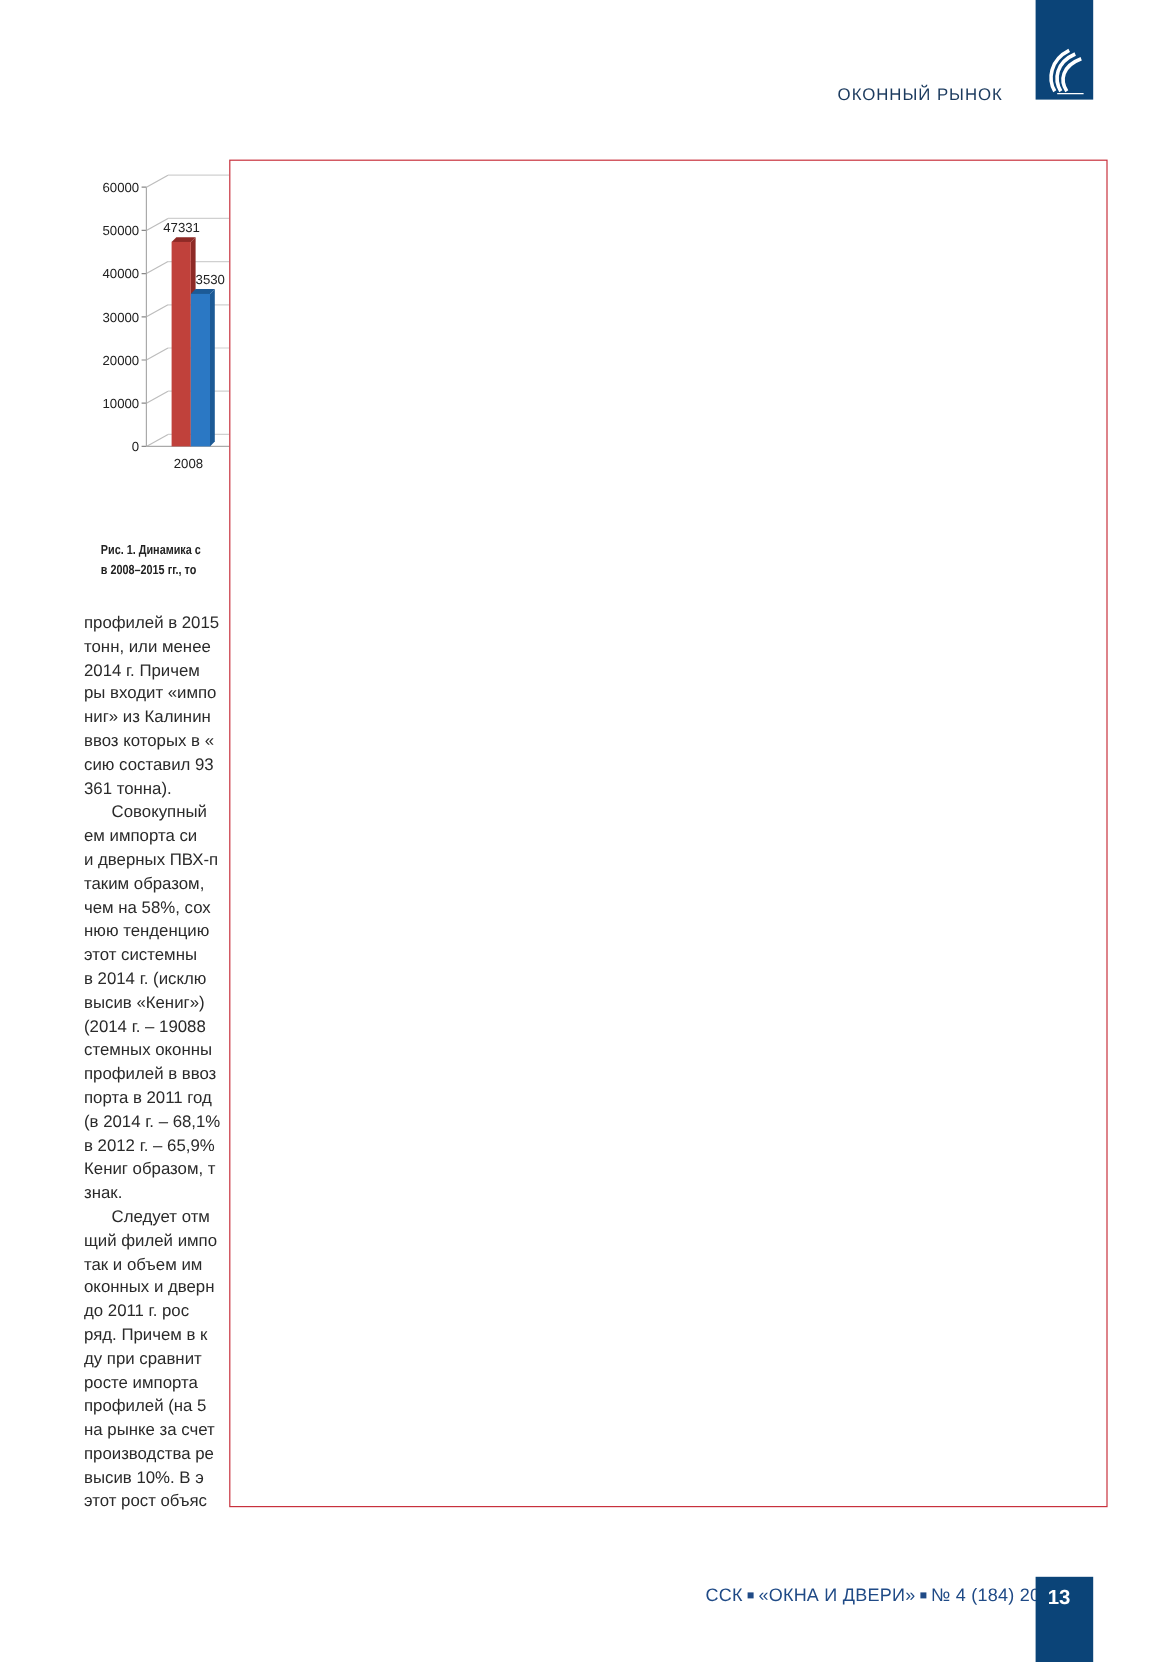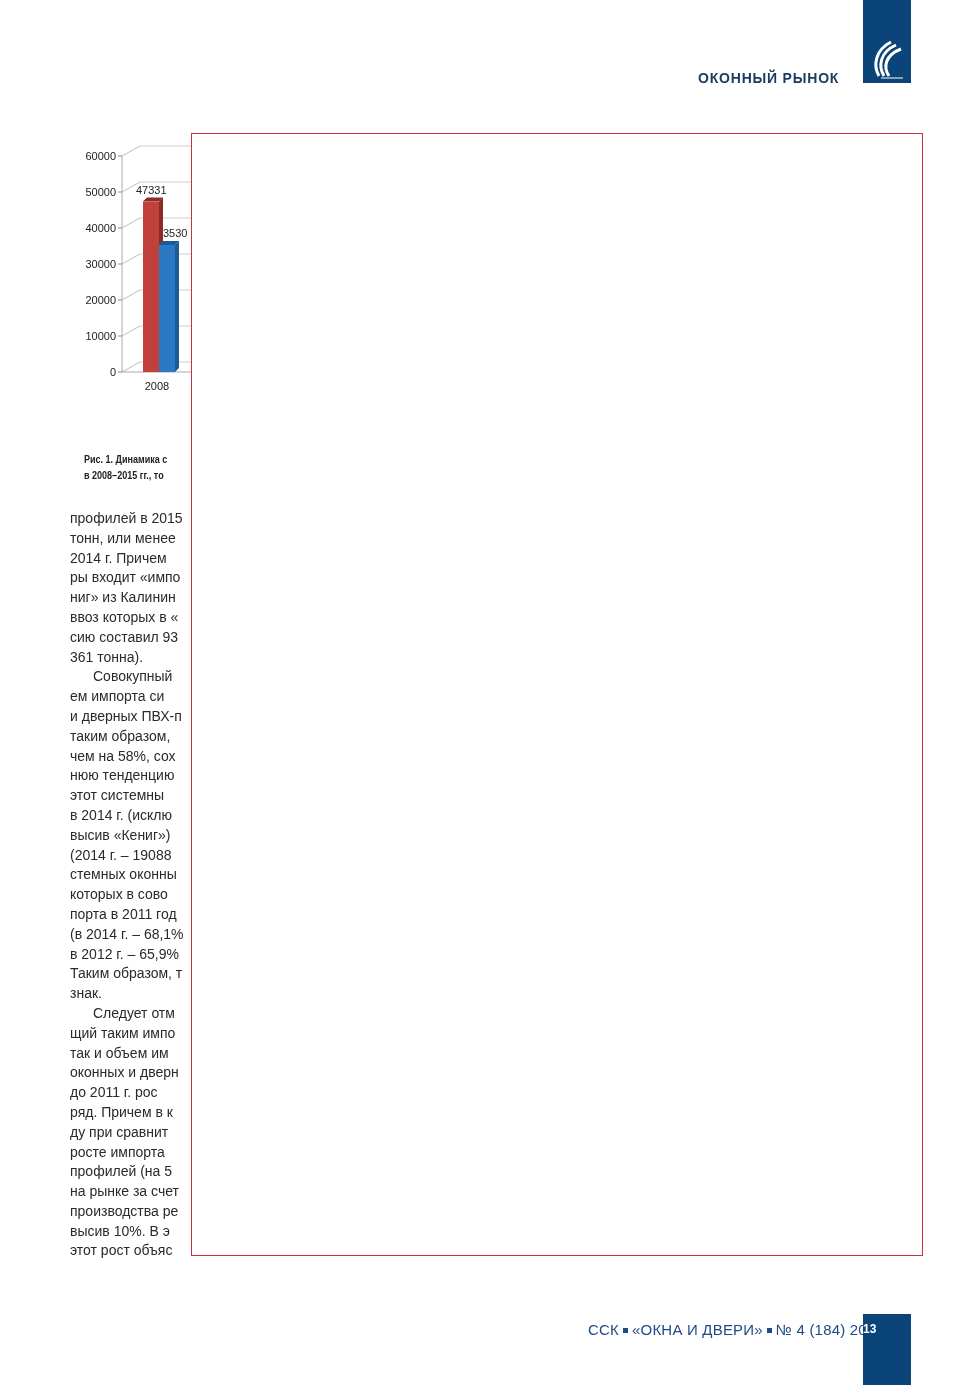--- a/index.html
+++ b/index.html
@@ -7,21 +7,21 @@
       width: 980px; height: 1385px; position: relative; overflow: hidden;
       background: #ffffff;
       font-family: "Liberation Sans", sans-serif;
     }
     .abs { position: absolute; }
     .logo-block {
       left: 863px; top: 0; width: 48px; height: 83px; background: #0b4478;
     }
     .logo-block svg { position: absolute; left: 6px; top: 36px; }
     .section-title {
-      left: 698px; top: 70px; font-size: 14px; font-weight: bold;
+      left: 698px; top: 70px; font-size: 14px; font-weight: normal;
       color: #1b3a5e; letter-spacing: 0.8px; white-space: nowrap;
     }
     .chart-wrap { left: 70px; top: 138px; width: 130px; height: 260px; }
     .caption {
       left: 84px; top: 451px; width: 110px; font-size: 11px; font-weight: bold;
       color: #222; line-height: 16px; white-space: nowrap; overflow: hidden;
       font-family: "Liberation Sans", sans-serif; transform: scaleX(0.82); transform-origin: left top;
     }
     .caption div { width: 140px; overflow: hidden; }
     .body-text {
@@ -39,22 +39,22 @@
       letter-spacing: 0.2px;
     }
     .footer-text .sq {
       display: inline-block; width: 5px; height: 5px; background: #1f4a86;
       vertical-align: middle; margin: 0 4px 2px 4px;
     }
     .page-block {
       left: 863px; top: 1314px; width: 48px; height: 71px; background: #0b4478;
     }
     .page-num {
-      position: absolute; left: 0; top: 8px; width: 39px; 
-      color: #ffffff; font-size: 12px; font-weight: bold;
+      position: absolute; left: 0; top: 8px; width: 39px; text-align: center;
+      color: #ffffff; font-size: 17px; font-weight: bold;
     }
   </style>
 </head>
 <body>
 
 <div class="abs logo-block">
   <svg width="36" height="44" viewBox="0 0 36 44">
     <path d="M10 40 C4 30, 6 14, 22 6" stroke="#fff" stroke-width="3" fill="none"></path>
     <path d="M15 40 C9 30, 11 16, 27 9" stroke="#fff" stroke-width="3" fill="none"></path>
     <path d="M20 40 C14 31, 16 19, 32 13" stroke="#fff" stroke-width="3" fill="none"></path>
@@ -125,28 +125,28 @@
     <div>ем импорта си</div>
     <div>и дверных ПВХ-п</div>
     <div>таким образом,</div>
     <div>чем на 58%, сох</div>
     <div>нюю тенденцию</div>
     <div>этот системны</div>
     <div>в 2014 г. (исклю</div>
     <div>высив «Кениг»)</div>
     <div>(2014 г. – 19088</div>
     <div>стемных оконны</div>
-    <div>которых в сово</div>
+    <div>профилей в ввоз</div>
     <div>порта в 2011 год</div>
     <div>(в 2014 г. – 68,1%</div>
     <div>в 2012 г. – 65,9%</div>
-    <div>Таким образом, т</div>
+    <div>Кениг образом, т</div>
     <div>знак.</div>
     <div class="indent">Следует отм</div>
-    <div>щий таким импо</div>
+    <div>щий филей импо</div>
     <div>так и объем им</div>
     <div>оконных и дверн</div>
     <div>до 2011 г. рос</div>
     <div>ряд. Причем в к</div>
     <div>ду при сравнит</div>
     <div>росте импорта</div>
     <div>профилей (на 5</div>
     <div>на рынке за счет</div>
     <div>производства ре</div>
     <div>высив 10%. В э</div>

